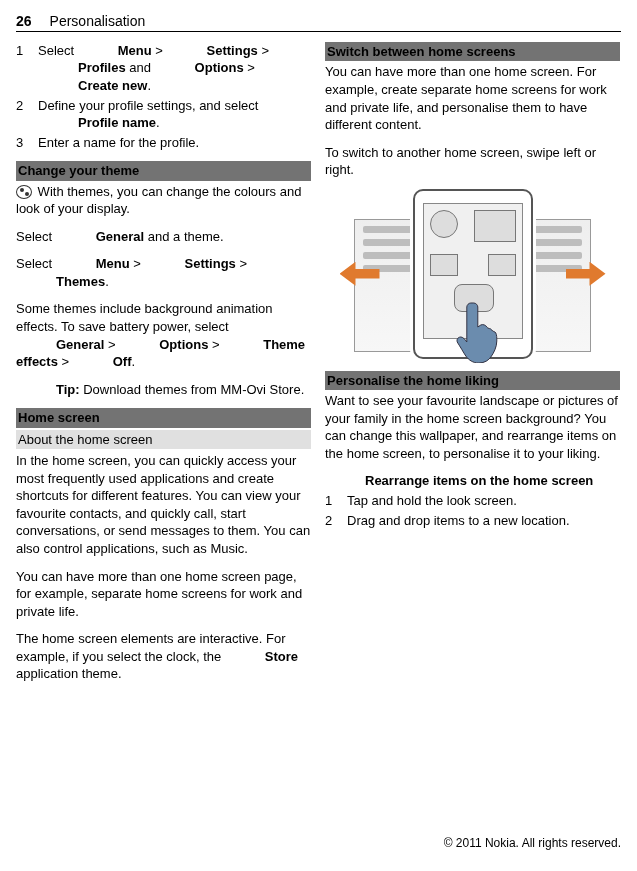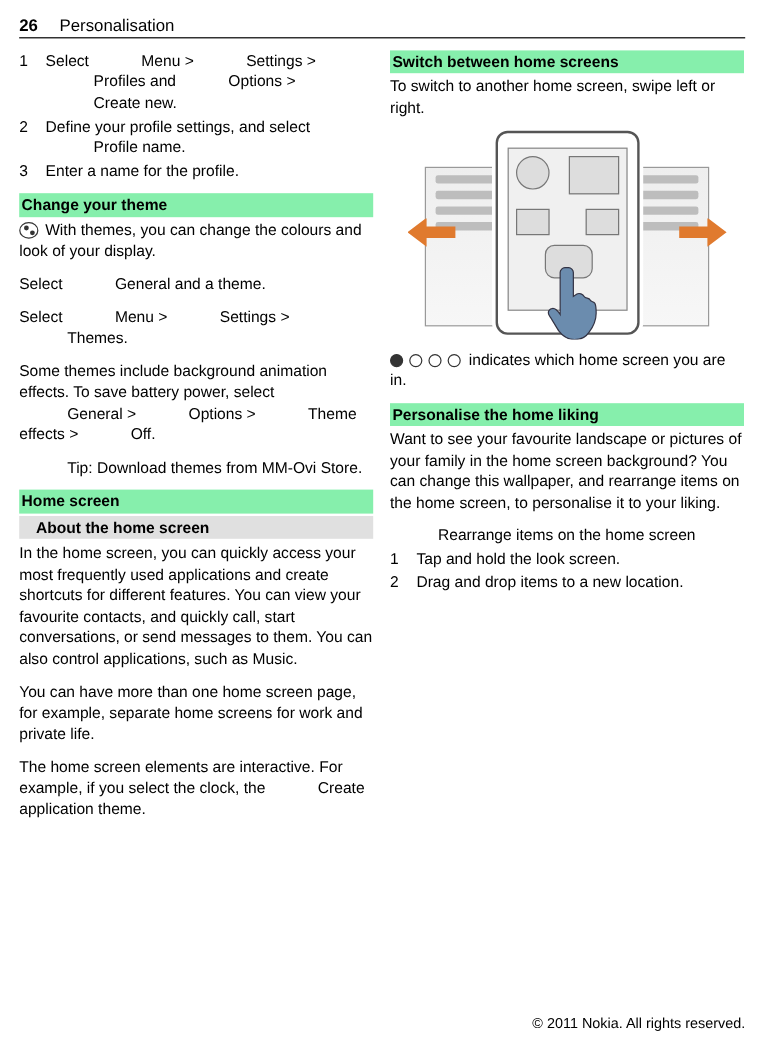--- a/index.html
+++ b/index.html
@@ -24,31 +24,31 @@
     .chapter { font-weight: normal; font-size: 14px; }
     .columns {
       display: flex;
       gap: 14px;
     }
     .col { width: 295px; }
     .step-row { display: flex; margin-bottom: 2px; }
     .step-num { width: 22px; flex-shrink: 0; }
     .step-txt { flex: 1; }
     p { margin-bottom: 10px; }
-    .b { font-weight: normal; padding-left: 40px; }
+    .b { font-weight: bold; padding-left: 40px; }
     .section-head {
-      background: #86efac;
+      background: #737373;
       font-weight: bold;
       padding: 1px 2px;
       margin-bottom: 2px;
     }
     .section-sub {
       background: #e0e0e0;
-      font-weight: bold;
-      padding: 1px 14px;
+      font-weight: normal;
+      padding: 1px 2px;
       margin-bottom: 3px;
     }
     .theme-icon {
       display: inline-block;
       width: 16px; height: 14px;
       border: 1px solid #333;
       border-radius: 50%;
       vertical-align: text-bottom;
       margin-right: 2px;
       position: relative;
@@ -106,21 +106,21 @@
       background:#e07a2e;
     }
     .arrow.left .arrow-body{ clip-path: polygon(0 50%, 40% 0, 40% 30%, 100% 30%, 100% 70%, 40% 70%, 40% 100%); }
     .arrow.right .arrow-body{ clip-path: polygon(100% 50%, 60% 0, 60% 30%, 0 30%, 0 70%, 60% 70%, 60% 100%); }
     .finger {
       position:absolute; bottom:-4px; left:50%; transform:translateX(-40%);
       width:48px; height:62px;
     }
     .finger svg{width:100%;height:100%;}
     .footer {
-      position:absolute; bottom:10px; right:16px;
+      position:absolute; bottom:20px; right:16px;
       font-size:12px;
     }
   </style>
 </head>
 <body>
 
 <div class="header">
   <span class="page-num">26</span>
   <span class="chapter">Personalisation</span>
 </div>
@@ -163,26 +163,27 @@
     </p>
     <p>
       <span class="b">Tip:</span><span> Download themes from MM-Ovi Store.</span>
     </p>
 
     <div class="section-head">Home screen</div>
     <div class="section-sub">About the home screen</div>
     <p>In the home screen, you can quickly access your most frequently used applications and create shortcuts for different features. You can view your favourite contacts, and quickly call, start conversations, or send messages to them. You can also control applications, such as Music.</p>
     <p>You can have more than one home screen page, for example, separate home screens for work and private life.</p>
     <p>
-      <span>The home screen elements are interactive. For example, if you select the clock, the </span><span class="b">Create</span><span> application theme.</span>
+      <span>The home screen elements are interactive. For example, if you select the clock, the </span><span class="b">Store</span><span> application theme.</span>
     </p>
   </div>
 
   <div class="col">
     <div class="section-head">Switch between home screens</div>
+    <p>You can have more than one home screen. For example, create separate home screens for work and private life, and personalise them to have different content.</p>
     <p>To switch to another home screen, swipe left or right.</p>
 
     <div class="swipe-illus">
       <div class="phone-back">
         <div class="line"></div>
           <div class="line"></div>
           <div class="line"></div>
           <div class="line"></div>
       </div>
       <div class="phone-front">
@@ -200,28 +201,20 @@
       <div class="arrow right">
           <div class="arrow-body"></div>
         </div>
       <div class="finger">
         <svg viewBox="0 0 48 62">
             <path d="M20 2c2 0 4 2 4 4v20l3-2c2-1 5 0 6 2 1 2 4 1 5 3 1 2 3 1 4 3 1 2 1 5 1 8 0 6-3 12-6 16-2 3-6 6-12 6s-10-3-13-7c-2-3-6-10-8-13-2-3 0-6 3-6 2 0 4 2 6 5V6c0-2 2-4 4-4z" fill="#6b8cae" stroke="#334" stroke-width="1"></path>
           </svg>
       </div>
     </div>
 
-    <p>
-      <span class="dots">
-        <span class="dot filled"></span>
-          <span class="dot"></span>
-          <span class="dot"></span>
-          <span class="dot"></span>
-      </span><span> indicates which home screen you are in.</span>
-    </p>
 
     <div class="section-head">Personalise the home liking</div>
     <p>Want to see your favourite landscape or pictures of your family in the home screen background? You can change this wallpaper, and rearrange items on the home screen, to personalise it to your liking.</p>
 
     <p class="b" style="margin-bottom:2px">Rearrange items on the home screen</p>
     <div class="step-row">
       <span class="step-num">1</span>
       <span class="step-txt">Tap and hold the look screen.</span>
     </div>
     <div class="step-row">

